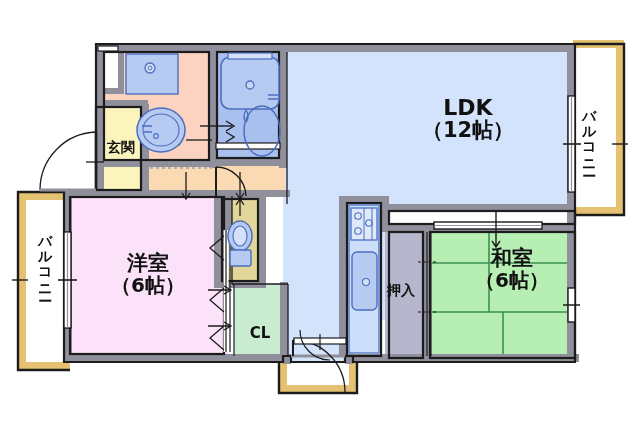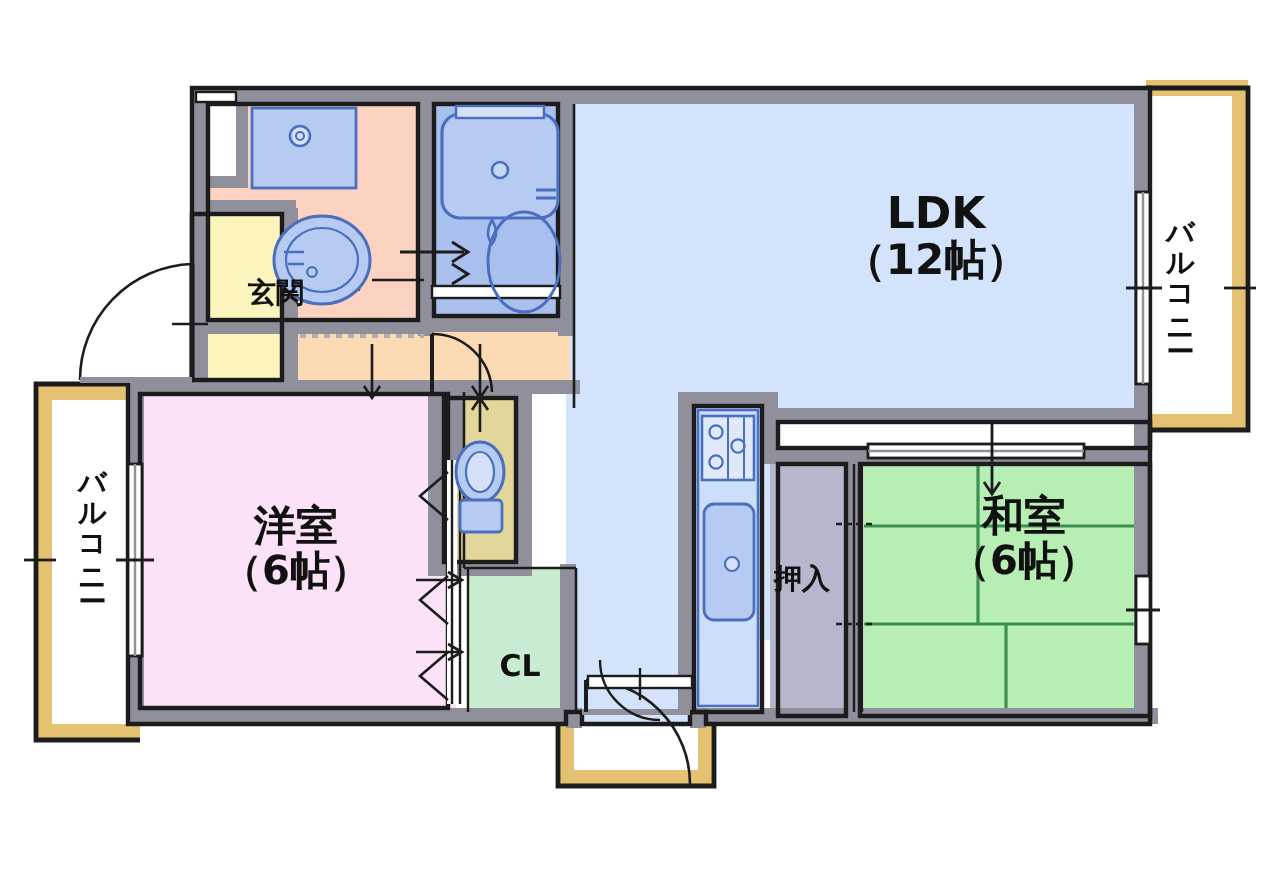--- a/index.html
+++ b/index.html
@@ -309,21 +309,21 @@
 <div class="lbl" style="left:452px;top:247px;width:120px;font-size:21px;">
   <div>和室</div>
   <div style="font-size:20px;margin-top:1px;">（6帖）</div>
 </div>
 
 <div class="lbl" style="left:88px;top:252px;width:120px;font-size:21px;text-align:center;">
   <div>洋室</div>
   <div style="font-size:20px;margin-top:1px;">（6帖）</div>
 </div>
 
-<div class="lbl" style="left:95px;top:140px;width:52px;font-size:14px;padding-left:17px;">
+<div class="lbl" style="left:95px;top:140px;width:52px;font-size:14px;">
   <div>玄関</div>
 </div>
 
 <div class="lbl" style="left:385px;top:283px;width:32px;font-size:14px;">
   <div>押入</div>
 </div>
 
 <div class="lbl" style="left:240px;top:326px;width:40px;font-size:15px;">
   <div>CL</div>
 </div>

